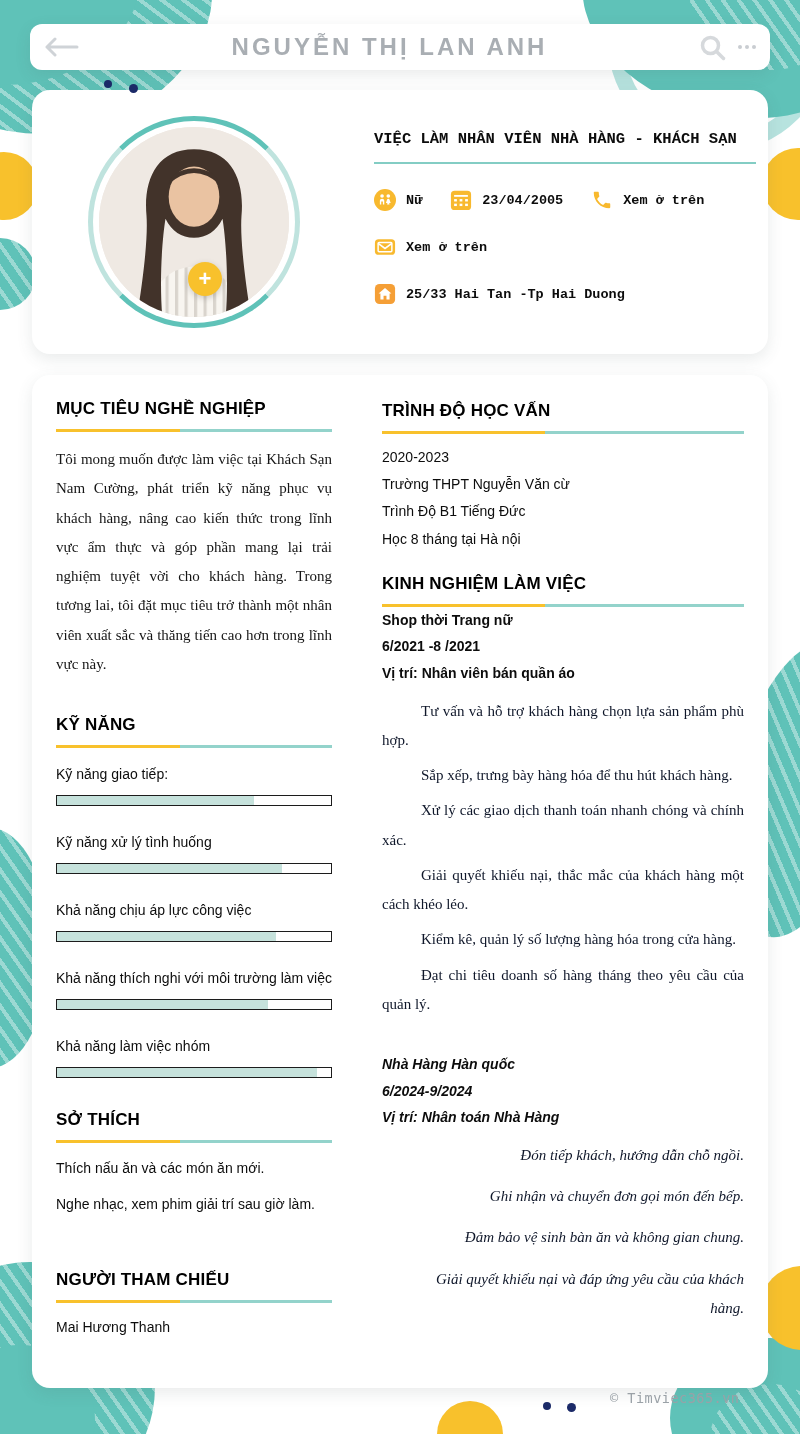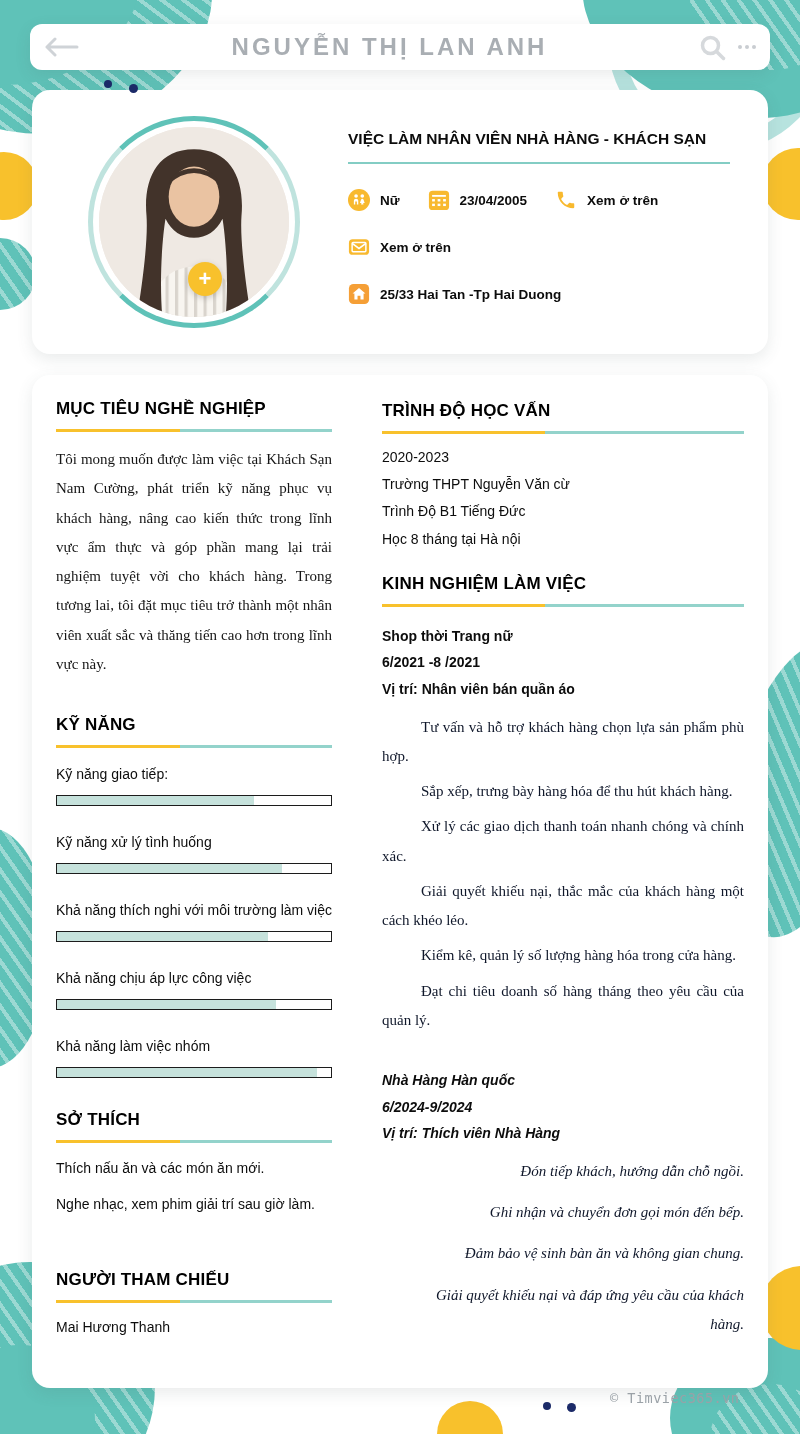--- a/index.html
+++ b/index.html
@@ -17,21 +17,21 @@
   .header-title{flex:1;text-align:center;font-size:24px;font-weight:bold;letter-spacing:3px;color:#a9aeb3;white-space:nowrap;overflow:hidden;}
   .icon-btn{display:flex;align-items:center;justify-content:center;cursor:pointer;}
   .ellipsis{display:flex;gap:3px;margin-left:12px;cursor:pointer;}
   .ellipsis i{width:4px;height:4px;border-radius:50%;background:#c9cdd1;}
   
   .profile-card{left:32px;top:90px;width:736px;height:264px;border-radius:18px;}
   .photo-wrap{position:absolute;left:56px;top:26px;width:212px;height:212px;border-radius:50%;border-top:5px solid #5fc2b8;border-right:5px solid #bfe3de;border-bottom:5px solid #5fc2b8;border-left:5px solid #bfe3de;padding:6px;box-sizing:border-box;}
   .photo{width:100%;height:100%;border-radius:50%;overflow:hidden;background:#efe9e3;}
   .photo svg{display:block;width:100%;height:100%;}
   .add-photo{position:absolute;left:156px;top:172px;width:34px;height:34px;border-radius:50%;background:#f8c12c;color:#fff;font-size:22px;font-weight:bold;display:flex;align-items:center;justify-content:center;box-shadow:0 2px 6px rgba(0,0,0,.18);cursor:pointer;z-index:3;}
-  .profile-right{position:absolute;left:316px;top:40px;width:382px;}
+  .profile-right{position:absolute;left:342px;top:40px;width:382px;font-family:Liberation Mono, monospace;}
   .job-title{font-size:15.5px;font-weight:bold;color:#0c0c0c;}
   .job-title-rule{height:2px;background:#83cdc4;margin-top:14px;}
   .info-row{display:flex;align-items:center;margin-top:25px;}
   .info-item{display:flex;align-items:center;gap:10px;font-size:13.5px;font-weight:bold;color:#0c0c0c;}
   .info-item + .info-item{margin-left:28px;}
   .info-icon{width:22px;height:22px;flex:0 0 auto;}
   
   .main-card{left:32px;top:375px;width:736px;height:1013px;border-radius:18px;}
   .col-left{position:absolute;left:24px;top:24px;width:276px;}
   .col-right{position:absolute;left:350px;top:26px;width:362px;}
@@ -43,21 +43,21 @@
   .skills{margin-top:18px;}
   .skill + .skill{margin-top:28px;}
   .skill-label{font-size:14px;color:#0d0d0d;margin-bottom:13px;}
   .bar{height:9px;border:1.5px solid #1c1c1c;background:#fff;}
   .bar .fill{height:100%;background:#c6e2dc;}
   .plain-item{font-size:14px;color:#0d0d0d;margin-top:16px;}
   .hobby{margin-top:14px;line-height:1.6;}
   .edu-lines div{margin-top:9px;font-size:14px;color:#0d0d0d;line-height:1.3;}
   .edu-lines{margin-top:14px;}
   .exp-head{margin-top:26px;}
-  .job{margin-top:16px;}
+  .job{}
   .job-line{font-size:14px;font-weight:bold;line-height:1.9;color:#0c0c0c;}
   .duties{margin-top:10px;}
   .duty{font-size:15px;line-height:1.95;text-align:justify;text-indent:2.6em;color:#0f172a;margin:0 0 6px 0;}
   .duty.short{text-align:right;margin-bottom:12px;}
   .job2{margin-top:32px;font-style:italic;}
   .footer{position:absolute;left:610px;top:1390px;z-index:4;font-family:"DejaVu Sans Mono",monospace;font-size:13.5px;color:#9aa1a7;letter-spacing:.5px;}
 </style>
 </head>
 <body>
 
@@ -203,29 +203,29 @@
               <div class="fill" style="width: 72%;"></div>
             </div>
         </div>
         <div class="skill">
           <div class="skill-label">Kỹ năng xử lý tình huống</div>
           <div class="bar">
               <div class="fill" style="width: 82%;"></div>
             </div>
         </div>
         <div class="skill">
+          <div class="skill-label">Khả năng chịu áp lực công việc</div>
+          <div class="bar">
+              <div class="fill" style="width: 80%;"></div>
+            </div>
+        </div>
+        <div class="skill">
           <div class="skill-label">Khả năng thích nghi với môi trường làm việc</div>
           <div class="bar">
               <div class="fill" style="width: 77%;"></div>
-            </div>
-        </div>
-        <div class="skill">
-          <div class="skill-label">Khả năng chịu áp lực công việc</div>
-          <div class="bar">
-              <div class="fill" style="width: 80%;"></div>
             </div>
         </div>
         <div class="skill">
           <div class="skill-label">Khả năng làm việc nhóm</div>
           <div class="bar">
               <div class="fill" style="width: 95%;"></div>
             </div>
         </div>
       </div>
     </section>
@@ -271,21 +271,21 @@
           <p class="duty serif">Xử lý các giao dịch thanh toán nhanh chóng và chính xác.</p>
           <p class="duty serif">Giải quyết khiếu nại, thắc mắc của khách hàng một cách khéo léo.</p>
           <p class="duty serif">Kiểm kê, quản lý số lượng hàng hóa trong cửa hàng.</p>
           <p class="duty serif">Đạt chi tiêu doanh số hàng tháng theo yêu cầu của quản lý.</p>
         </div>
       </div>
 
       <div class="job job2">
         <div class="job-line">Nhà Hàng Hàn quốc</div>
         <div class="job-line">6/2024-9/2024</div>
-        <div class="job-line">Vị trí: Thích viên Nhà Hàng</div>
+        <div class="job-line">Vị trí: Nhân toán Nhà Hàng</div>
         <div class="duties">
           <p class="duty serif short">Đón tiếp khách, hướng dẫn chỗ ngồi.</p>
           <p class="duty serif short">Ghi nhận và chuyển đơn gọi món đến bếp.</p>
           <p class="duty serif short">Đảm bảo vệ sinh bàn ăn và không gian chung.</p>
           <p class="duty serif short">Giải quyết khiếu nại và đáp ứng yêu cầu của khách hàng.</p>
         </div>
       </div>
     </section>
   </div>
 </div>

